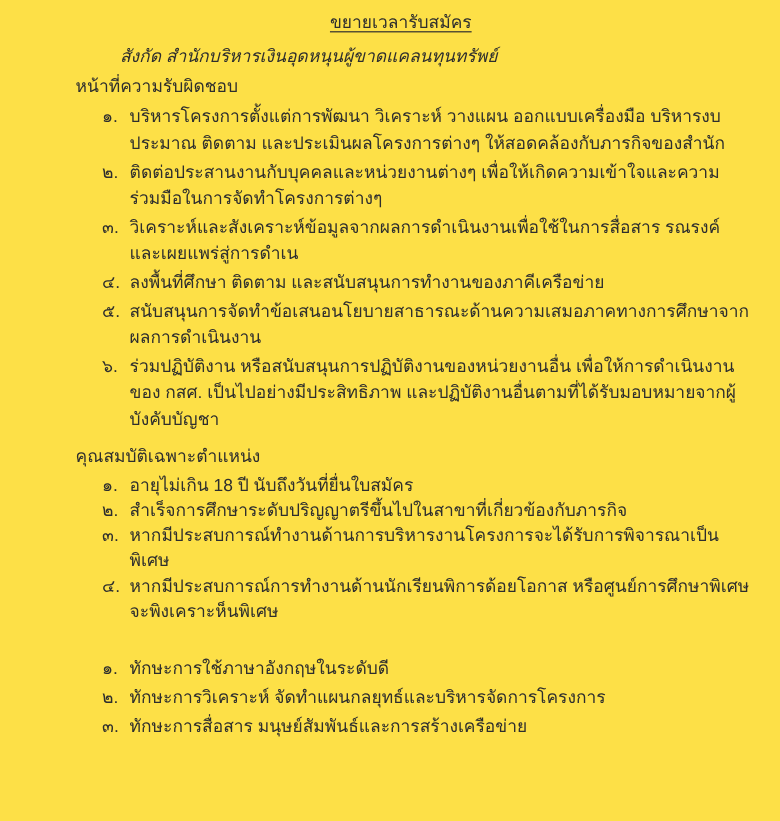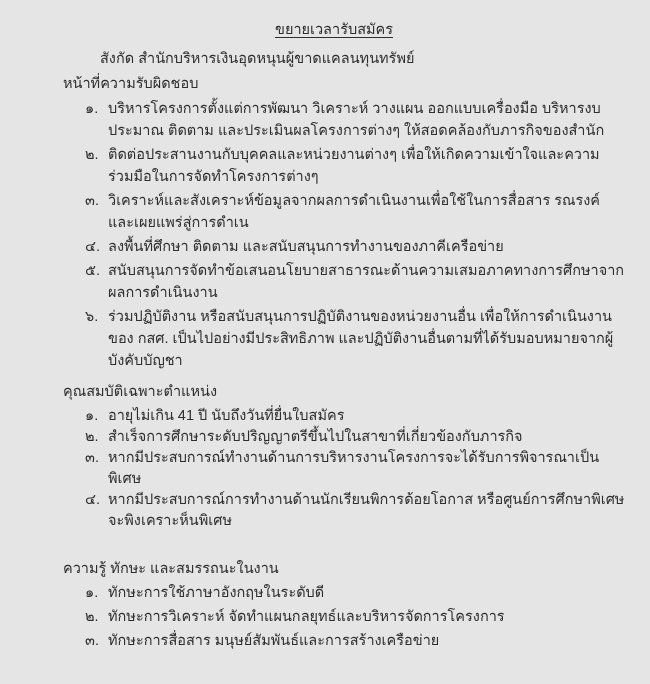--- a/index.html
+++ b/index.html
@@ -1,38 +1,38 @@
 <!DOCTYPE html>
 <html><head>
 <meta charset="utf-8">
 <style>
   html, body { margin: 0; padding: 0; background: #ffffff; }
   .page {
     width: 650px;
     height: 684px;
     box-sizing: border-box;
-    background: #e5e5e5;
+    background: #fde047;
     color: #2e2e2e;
     font-family: "Liberation Sans", "DejaVu Sans", sans-serif;
     font-size: 14.5px;
     line-height: 22px;
-    padding: 18px 25px 0 63px;
+    padding: 8px 25px 0 63px;
     overflow: hidden;
     position: relative;
   }
   .doc-title {
     text-align: center;
     margin-left: -20px;
     margin-bottom: 7px;
     text-decoration: underline;
     text-underline-offset: 3px;
     text-decoration-thickness: 1px;
   }
   .position-line { margin-bottom: 1px; }
-  .affiliation-line { padding-left: 37px; margin-bottom: 3px; }
+  .affiliation-line { padding-left: 37px; margin-bottom: 3px; font-style: italic; }
   .section-heading {
     text-underline-offset: 3px;
     text-decoration-thickness: 1px;
     margin-bottom: 3px;
   }
   .list { padding-left: 22px; margin-bottom: 0; }
   .li { display: flex; align-items: flex-start; margin-bottom: 2px; }
   .li .num { flex: 0 0 23px; }
   .li .txt { flex: 1 1 auto; }
   .sec-qualifications { margin-top: 9px; }
@@ -78,39 +78,38 @@
         <span class="txt">ร่วมปฏิบัติงาน หรือสนับสนุนการปฏิบัติงานของหน่วยงานอื่น เพื่อให้การดำเนินงานของ กสศ. เป็นไปอย่างมีประสิทธิภาพ และปฏิบัติงานอื่นตามที่ได้รับมอบหมายจากผู้บังคับบัญชา</span>
       </div>
     </div>
   </div>
 
   <div class="section sec-qualifications">
     <div class="section-heading">คุณสมบัติเฉพาะตำแหน่ง</div>
     <div class="list">
       <div class="li">
         <span class="num">๑.</span>
-        <span class="txt">อายุไม่เกิน 41 ปี นับถึงวันที่ยื่นใบสมัคร</span>
+        <span class="txt">อายุไม่เกิน 18 ปี นับถึงวันที่ยื่นใบสมัคร</span>
       </div>
       <div class="li">
         <span class="num">๒.</span>
         <span class="txt">สำเร็จการศึกษาระดับปริญญาตรีขึ้นไปในสาขาที่เกี่ยวข้องกับภารกิจ</span>
       </div>
       <div class="li">
         <span class="num">๓.</span>
         <span class="txt">หากมีประสบการณ์ทำงานด้านการบริหารงานโครงการจะได้รับการพิจารณาเป็นพิเศษ</span>
       </div>
       <div class="li">
         <span class="num">๔.</span>
         <span class="txt">หากมีประสบการณ์การทำงานด้านนักเรียนพิการด้อยโอกาส หรือศูนย์การศึกษาพิเศษจะพิงเคราะห็นพิเศษ</span>
       </div>
     </div>
   </div>
 
   <div class="section sec-skills">
-    <div class="section-heading">ความรู้ ทักษะ และสมรรถนะในงาน</div>
     <div class="list">
       <div class="li">
         <span class="num">๑.</span>
         <span class="txt">ทักษะการใช้ภาษาอังกฤษในระดับดี</span>
       </div>
       <div class="li">
         <span class="num">๒.</span>
         <span class="txt">ทักษะการวิเคราะห์ จัดทำแผนกลยุทธ์และบริหารจัดการโครงการ</span>
       </div>
       <div class="li">

